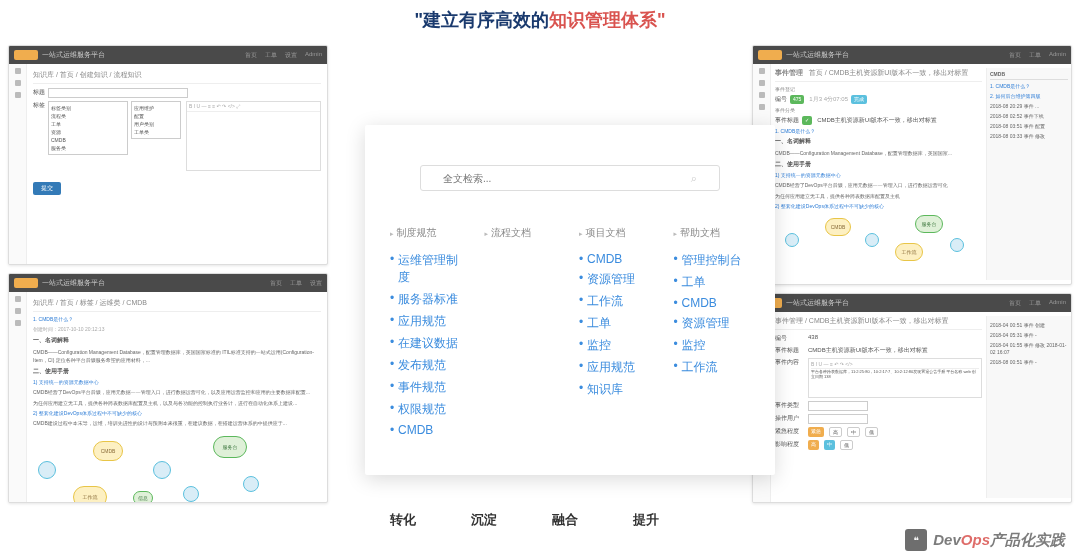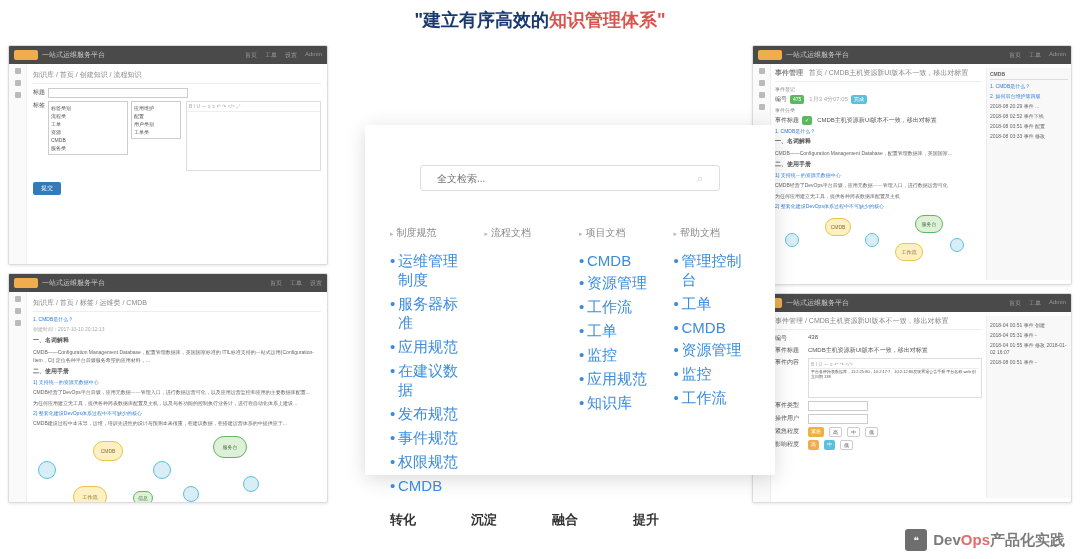--- a/index.html
+++ b/index.html
@@ -35,36 +35,36 @@
 .n-g{background:#dff0d8;border-color:#5cb85c;color:#3c763d}
 .n-b{background:#d9edf7;border-color:#5bc0de;color:#31708f}
 .right-panel{width:85px;background:#f8f8f8;border-left:1px solid #eee;padding:3px;font-size:5px;color:#666}
 .rp-row{margin:3px 0;line-height:7px}
 .tag{display:inline-block;padding:1px 3px;border-radius:2px;font-size:5px;margin-right:2px}
 .tag-g{background:#5cb85c;color:#fff}
 .tag-o{background:#f0ad4e;color:#fff}
 .tag-b{background:#5bc0de;color:#fff}
 
 .center-card{position:absolute;z-index:5;left:365px;top:125px;width:410px;height:350px;background:#fff;box-shadow:0 4px 20px rgba(0,0,0,.15);border-radius:2px;padding:30px 25px 15px}
-.search{width:300px;margin:10px auto 35px;border:1px solid #ddd;border-radius:3px;height:26px;display:flex;align-items:center;padding:0 16px}
+.search{width:300px;margin:10px auto 35px;border:1px solid #ddd;border-radius:3px;height:26px;display:flex;align-items:center;padding:0 22px}
 .search input{border:0;flex:1;font-size:10px;color:#999;outline:none}
 .search-icon{color:#ccc;font-size:11px}
 .cols{display:flex;gap:18px;font-size:9px}
 .col{flex:1}
 .col-h{color:#8a8a8a;font-size:10px;margin-bottom:8px;padding-bottom:4px}
 .col-h::before{content:"▸";color:#bbb;margin-right:3px;font-size:7px}
 .col ul{list-style:none}
-.col li{color:#3b8cde;margin:0 0 5px 8px;font-size:15px;cursor:pointer;position:relative}
+.col li{color:#3b8cde;margin:0 0 5px 8px;font-size:12px;cursor:pointer;position:relative}
 .col li::before{content:"•";position:absolute;left:-8px;color:#3b8cde}
 
 .bottom-words{position:absolute;z-index:5;left:390px;bottom:30px;display:flex;gap:55px;font-size:13px;font-weight:bold;color:#333}
 
 .watermark{position:absolute;right:15px;bottom:8px;z-index:10;display:flex;align-items:center;gap:6px;opacity:.85}
 .wm-icon{width:22px;height:22px;background:#555;border-radius:3px;display:flex;align-items:center;justify-content:center;color:#fff;font-size:10px}
-.wm-text{font-size:15px;font-weight:bold;color:#666;}
+.wm-text{font-size:15px;font-weight:bold;color:#666;font-style:italic}
 .wm-text .o{color:#d9534f}
 </style>
 </head>
 <body>
 
 <div class="header">
   <span class="h1">"建立有序高效的</span><span class="h2">知识管理体系"</span>
 </div>
 
 <div class="bg-thumbs">

